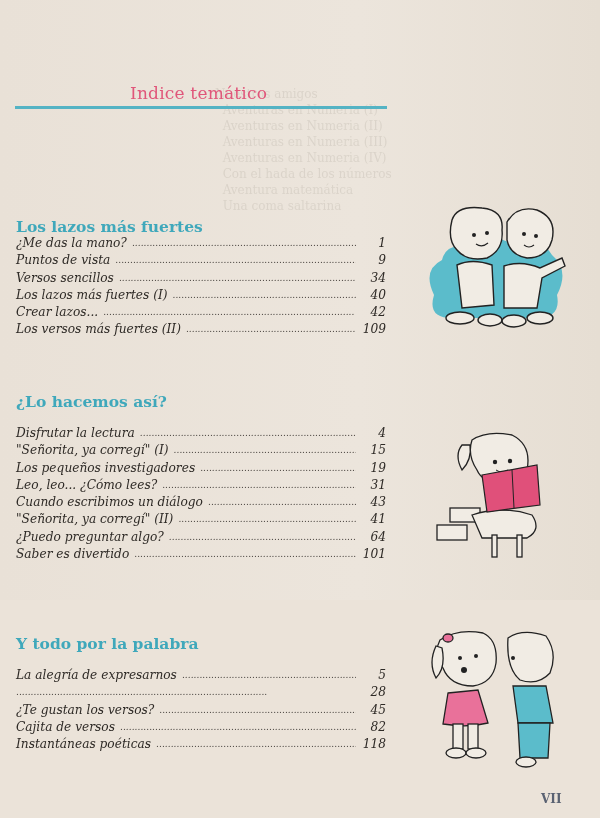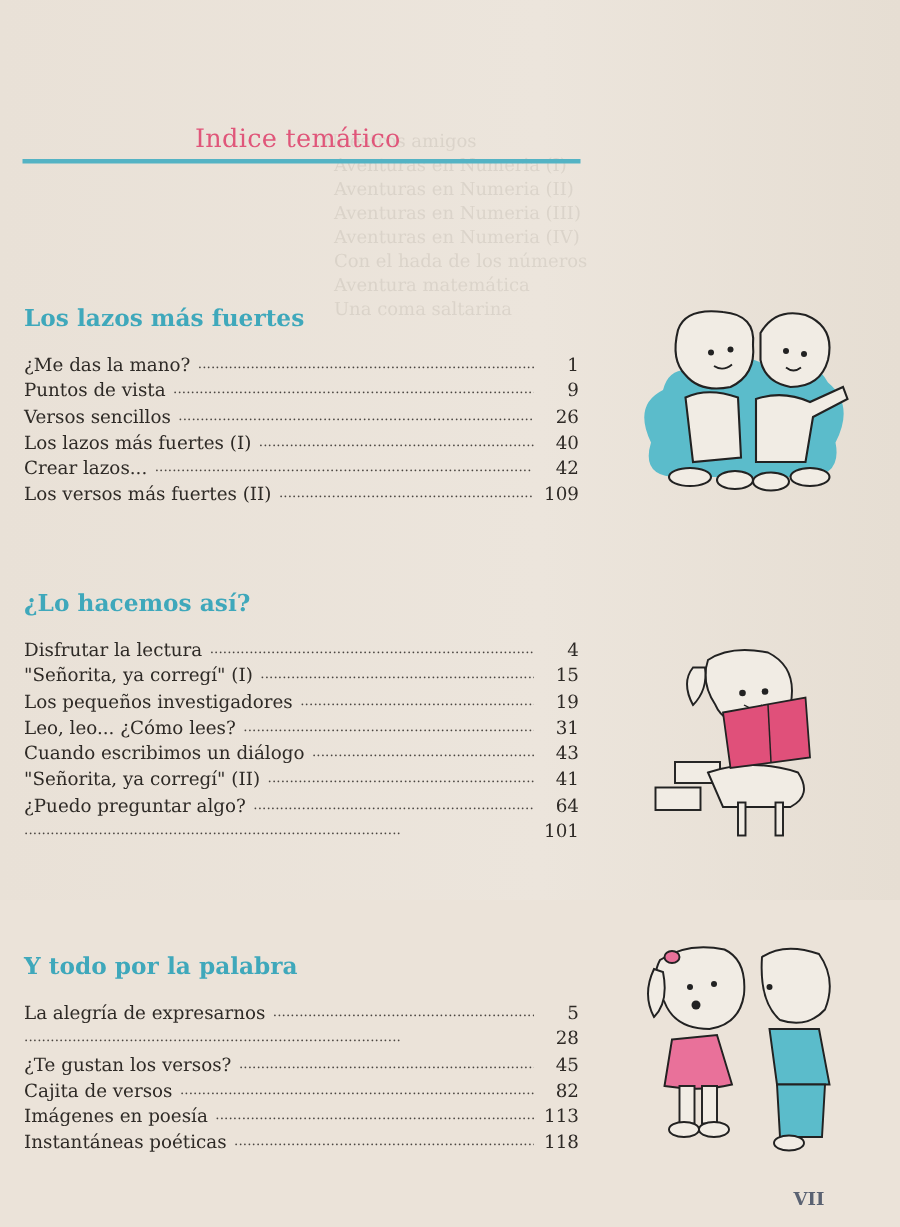--- a/index.html
+++ b/index.html
@@ -23,71 +23,71 @@
   .rule {
     position:absolute; left:15px; top:106px; width:372px; height:3px; background:#54b3c4;
   }
   .section-title {
     position:absolute; left:16px; font-size:15.5px; font-weight:bold; color:#3fa8bb;
   }
   .toc {
     position:absolute; left:16px; width:370px; font-size:12.2px; color:#2e2a26;
   }
   .toc-row {
-    display:flex; align-items:flex-end; height:17.3px; line-height:17.3px;
+    display:flex; align-items:flex-end; height:17.3px; line-height:17.3px;font-style:italic;
   }
   .toc-label { white-space:nowrap; padding-right:5px; }
   .toc-dots {
     flex:1; overflow:hidden; white-space:nowrap; color:#4a4540;
     letter-spacing:1.2px; font-size:9px;
   }
   .toc-dots::before {
     content:". . . . . . . . . . . . . . . . . . . . . . . . . . . . . . . . . . . . . . . . . . . . . . . . . . . . . . . . . . . . . . . . . . . . . . . . . . . . . . . . . . . . . .";
     letter-spacing:-1.4px;
   }
   .toc-page { white-space:nowrap; text-align:right; min-width:26px; padding-left:4px; }
   .illus { position:absolute; }
   .page-num {
-    position:absolute; left:529px; top:792px; font-size:12px; font-weight:bold;
+    position:absolute; left:541px; top:792px; font-size:12px; font-weight:bold;
     color:#5a6272;
   }
 </style>
 </head>
 <body>
 
 <div class="page">
 
   <div class="ghost" style="left:215px;top:86px;">Nuestros amigos
   Aventuras en Numeria (I)
   Aventuras en Numeria (II)
   Aventuras en Numeria (III)
   Aventuras en Numeria (IV)
   Con el hada de los números
   Aventura matemática
   Una coma saltarina</div>
 
   <div class="title">Indice temático</div>
   <div class="rule"></div>
 
-  <div class="section-title" style="top:202px;">Los lazos más fuertes</div>
+  <div class="section-title" style="top:217px;">Los lazos más fuertes</div>
   <div class="toc" style="top:235px;">
     <div class="toc-row">
         <span class="toc-label">¿Me das la mano?</span>
         <span class="toc-dots"></span>
         <span class="toc-page">1</span>
       </div>
     <div class="toc-row">
         <span class="toc-label">Puntos de vista</span>
         <span class="toc-dots"></span>
         <span class="toc-page">9</span>
       </div>
     <div class="toc-row">
         <span class="toc-label">Versos sencillos</span>
         <span class="toc-dots"></span>
-        <span class="toc-page">26</span>
+        <span class="toc-page">34</span>
       </div>
     <div class="toc-row">
         <span class="toc-label">Los lazos más fuertes (I)</span>
         <span class="toc-dots"></span>
         <span class="toc-page">40</span>
       </div>
     <div class="toc-row">
         <span class="toc-label">Crear lazos...</span>
         <span class="toc-dots"></span>
         <span class="toc-page">42</span>
@@ -130,20 +130,21 @@
         <span class="toc-label">"Señorita, ya corregí" (II)</span>
         <span class="toc-dots"></span>
         <span class="toc-page">41</span>
       </div>
     <div class="toc-row">
         <span class="toc-label">¿Puedo preguntar algo?</span>
         <span class="toc-dots"></span>
         <span class="toc-page">64</span>
       </div>
     <div class="toc-row">
+        <span class="toc-label">Saber es divertido</span>
         <span class="toc-dots"></span>
         <span class="toc-page">101</span>
       </div>
   </div>
 
   <div class="section-title" style="top:634px;">Y todo por la palabra</div>
   <div class="toc" style="top:667px;">
     <div class="toc-row">
         <span class="toc-label">La alegría de expresarnos</span>
         <span class="toc-dots"></span>
@@ -155,25 +156,20 @@
       </div>
     <div class="toc-row">
         <span class="toc-label">¿Te gustan los versos?</span>
         <span class="toc-dots"></span>
         <span class="toc-page">45</span>
       </div>
     <div class="toc-row">
         <span class="toc-label">Cajita de versos</span>
         <span class="toc-dots"></span>
         <span class="toc-page">82</span>
-      </div>
-    <div class="toc-row">
-        <span class="toc-label">Imágenes en poesía</span>
-        <span class="toc-dots"></span>
-        <span class="toc-page">113</span>
       </div>
     <div class="toc-row">
         <span class="toc-label">Instantáneas poéticas</span>
         <span class="toc-dots"></span>
         <span class="toc-page">118</span>
       </div>
   </div>
 
   <svg class="illus" style="left:412px;top:200px;" width="160" height="135" viewBox="0 0 160 135">
     <path d="M22 95 Q10 70 30 60 Q35 40 60 50 Q80 30 100 45 Q125 30 140 55 Q158 70 145 95 Q150 120 120 118 L40 118 Q15 118 22 95Z" fill="#5bbccb"></path>

